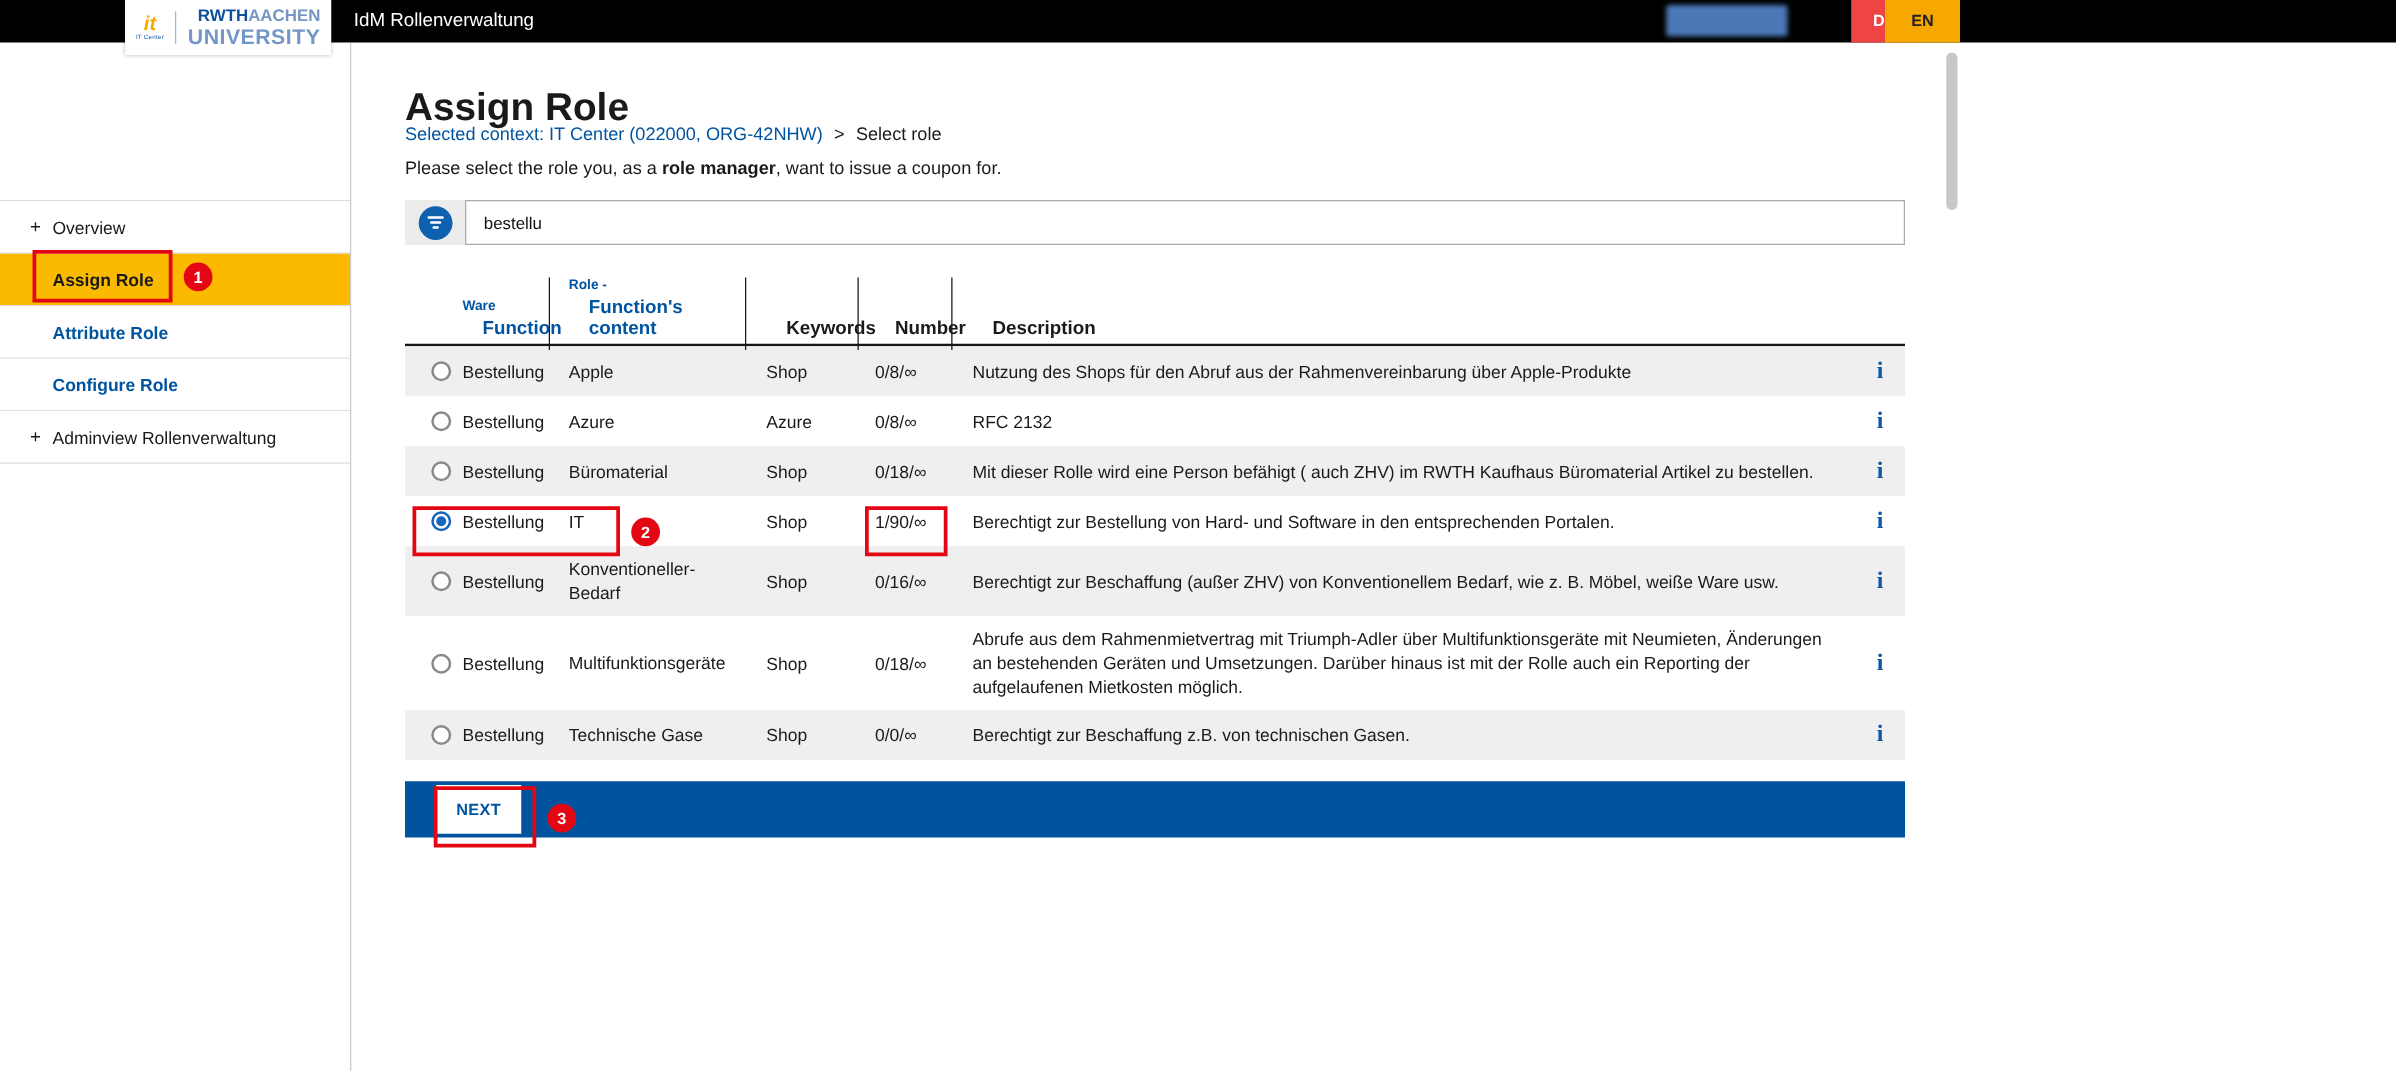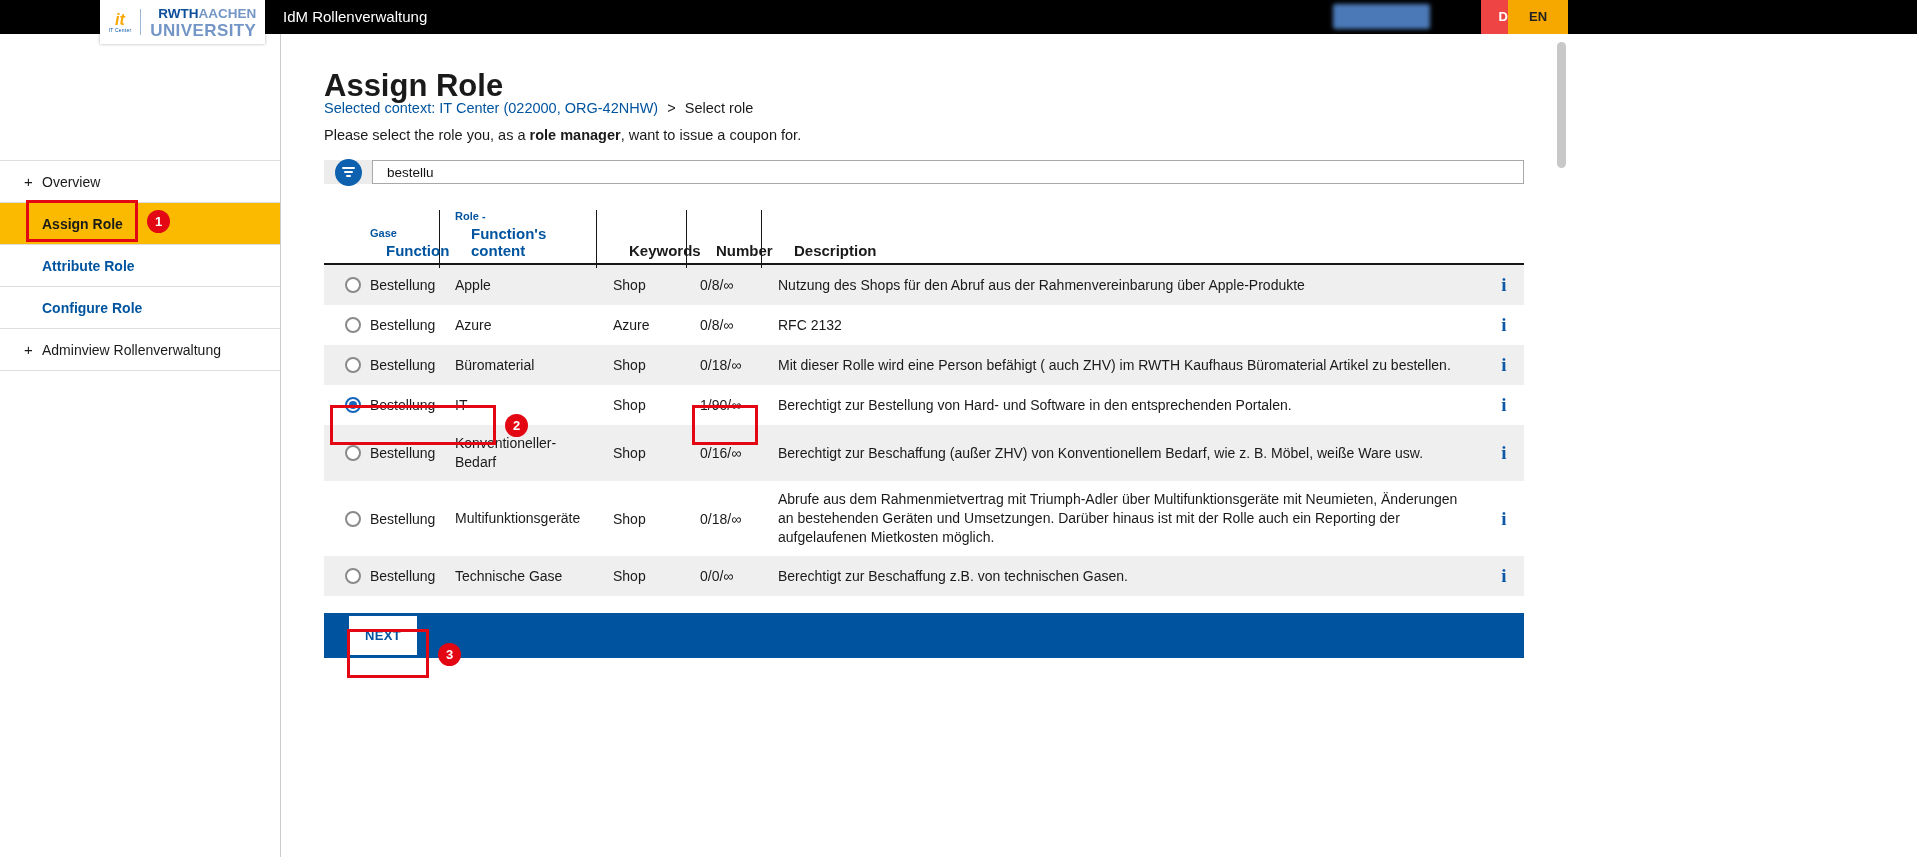--- a/index.html
+++ b/index.html
@@ -37,21 +37,21 @@
   .nav-item.active { background:#fbba00; font-weight:700; }
   .nav-item.blue { color:#00549f; font-weight:700; }
 
   
   .main { position:absolute; left:324px; top:34px; width:1200px; z-index:1; }
   .page-title { margin-top:36px; font-size:31px; line-height:31px; font-weight:700; color:#1a1a1a; }
   .breadcrumb { font-size:14.5px; line-height:15px; color:#1a1a1a; }
   .breadcrumb a { color:#00549f; text-decoration:none; cursor:pointer; }
   .breadcrumb .sep { margin:0 5px; }
   .instruction { margin-top:12px; font-size:14.5px; line-height:15px; color:#1a1a1a; }
-  .searchbar { margin-top:17px; display:flex; height:24px; }
+  .searchbar { margin-top:17px; display:flex; height:36px; }
   .filter-box { width:48px; background:#ececec; display:flex; align-items:center; justify-content:center; }
   .filter-circle { width:27px; height:27px; border-radius:50%; background:#0e61ae; display:flex; flex-direction:column;
                    align-items:center; justify-content:center; gap:2px; cursor:pointer; }
   .filter-circle i { display:block; height:2px; background:#fff; border-radius:1px; }
   .fl1 { width:13px; } .fl2 { width:9px; } .fl3 { width:5px; }
   .search-input { flex:1; border:1px solid #a9a9a9; padding:0 14px; font-size:13.5px; font-family:inherit; color:#111; background:#fff; outline:none; }
 
   
   .table { margin-top:26px; }
   .thead { display:grid; grid-template-columns:116px 157px 90px 75px 762px; height:55px; border-bottom:2px solid #161616; background:#fff; }
@@ -166,21 +166,21 @@
             <i class="fl2"></i>
             <i class="fl3"></i>
         </div>
       </div>
       <input class="search-input" type="text" value="bestellu" style="">
     </div>
 
     <section class="table">
       <div class="thead">
         <div class="th th1 sep-r">
-          <span class="th-top">Gase</span>
+          <span class="th-top">Ware</span>
           <span class="th-main blue">Function</span>
         </div>
         <div class="th th2 sep-r">
           <span class="th-top">Role -</span>
           <span class="th-main blue">Function's content</span>
         </div>
         <div class="th th3 sep-r">
           <span class="th-main">Keywords</span>
         </div>
         <div class="th th4 sep-r">

